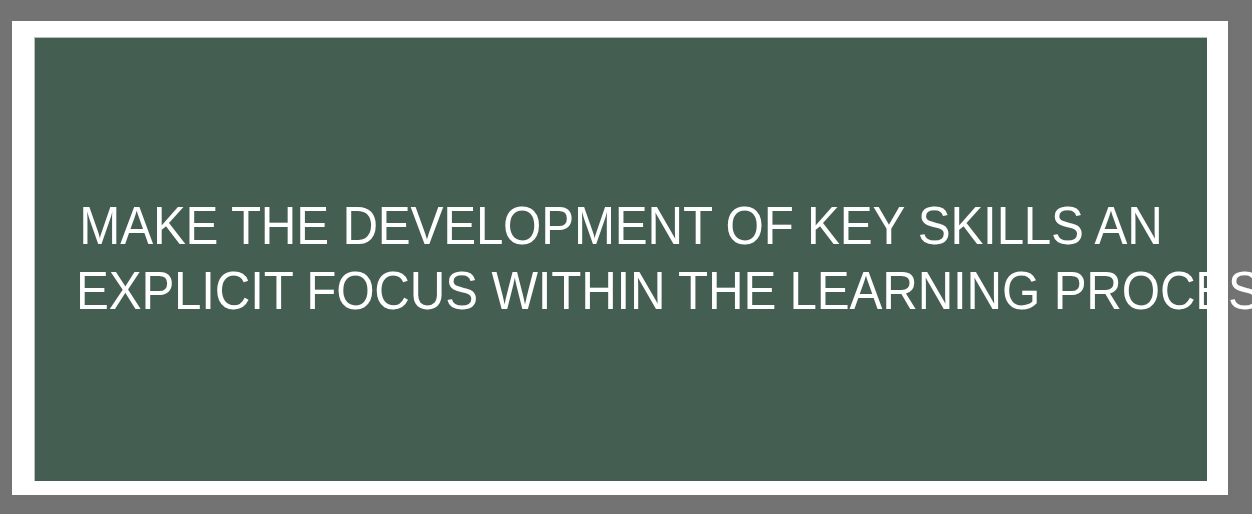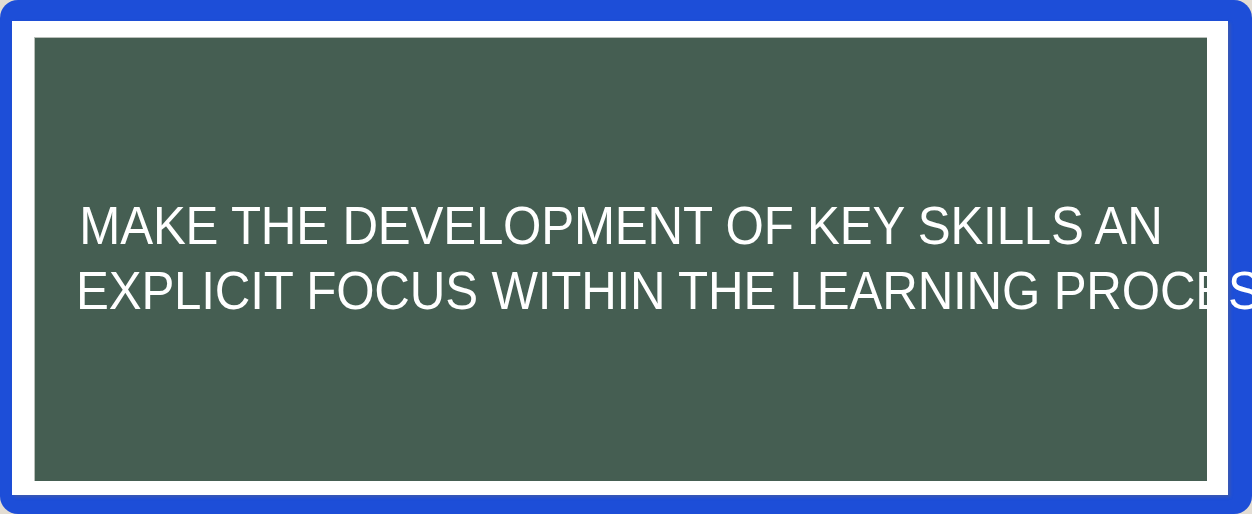--- a/index.html
+++ b/index.html
@@ -14,22 +14,21 @@
     overflow: hidden;
     font-family: "Liberation Sans", sans-serif;
     background: #e3ddd3;
   }
 
   
   .canvas {
     position: relative;
     width: 1252px;
     height: 514px;
-    background: #1d4ed8;
-    border-radius: 18px;
+    background: #737373;
   }
 
   
   .slide-frame {
     position: absolute;
     left: 12px;
     top: 21px;
     width: 1216px;
     height: 474px;
     background: #ffffff;

